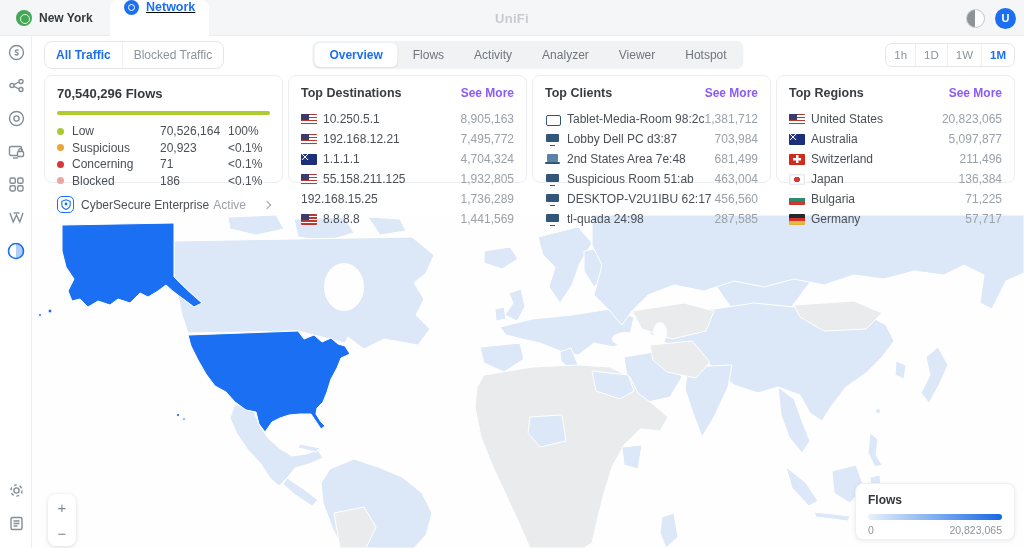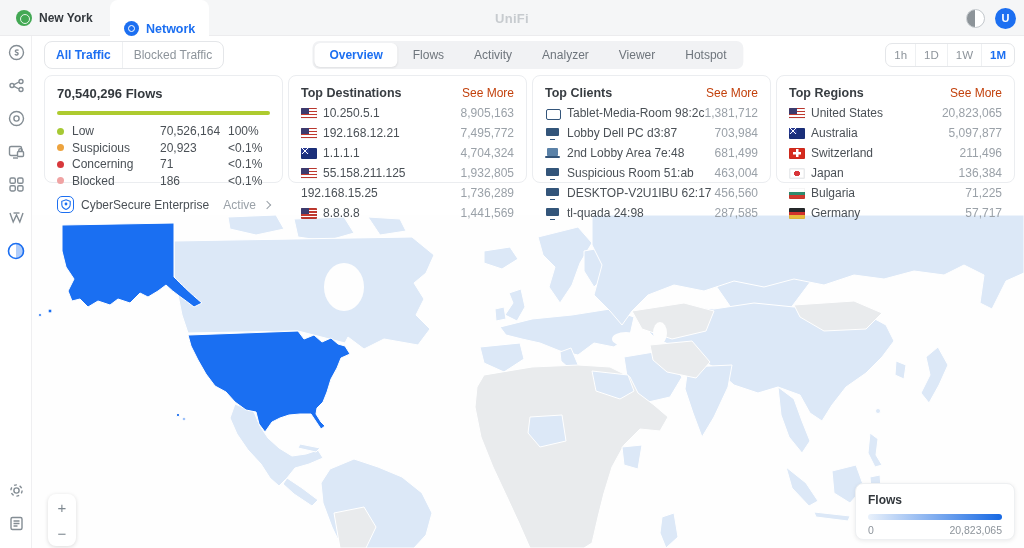--- a/index.html
+++ b/index.html
@@ -12,22 +12,22 @@
   .site-sel { position:absolute; left:10px; top:0; height:36px; display:flex;
     align-items:center; gap:7px; cursor:pointer; padding:0 6px; }
   .site-dot { width:16px; height:16px; border-radius:50%; background:#43a854;
     position:relative; }
   .site-dot::after { content:""; position:absolute; left:4px; top:4px; width:8px;
     height:8px; border-radius:50%; border:1.5px solid rgba(255,255,255,.85); }
   .site-name { font-size:12px; color:#33383d; font-weight:bold; }
   .chev { width:8px; height:8px; border-right:1.5px solid #9aa1a8;
     border-bottom:1.5px solid #9aa1a8; transform:rotate(45deg); margin-left:34px; margin-top:-3px; }
   .net-tab { position:absolute; left:110px; top:0; height:36px; padding:0 14px;
-    background:#fff; border-radius:8px 8px 0 0; display:flex; align-items:flex-end;
-    gap:7px; }
+    background:#fff; border-radius:8px 8px 0 0; display:flex; align-items:flex-start;
+    gap:7px;text-decoration:underline; }
   .net-ico { width:15px; height:15px; border-radius:50%; background:var(--accent);
     position:relative; }
   .net-ico::after { content:""; position:absolute; left:4px; top:4px; width:7px;
     height:7px; border-radius:50%; border:1.7px solid #fff; box-sizing:border-box; }
   .net-label { font-size:12.5px; color:var(--accent); font-weight:bold; }
   .app-title { position:absolute; left:0; right:0; top:0; height:36px; display:flex;
     align-items:center; justify-content:center; font-size:13px; color:#c7cbcf;
     font-weight:bold; letter-spacing:.3px; pointer-events:none; }
   .top-right { position:absolute; right:8px; top:0; height:36px; display:flex;
     align-items:center; gap:10px; }
@@ -64,41 +64,41 @@
     border-radius:7px; background:#fff; overflow:hidden; }
   .time-group .t { font-size:11.5px; color:#8d949b; padding:5px 8px; cursor:pointer; }
   .time-group .t + .t { border-left:1px solid #eef0f2; }
   .time-group .t.active { color:var(--accent); font-weight:bold; }
 
   
   .panel { position:absolute; top:75px; height:108px; width:239px; background:#fff;
     border:1px solid #ebedf0; border-radius:8px; padding:10px 12px; z-index:10; }
   .panel-h { display:flex; justify-content:space-between; align-items:center; }
   .panel-title { font-size:12.5px; font-weight:bold; color:#383d42; }
-  .see-more { font-size:12px; color:#c2410c; cursor:pointer; }
-  .rowlist { margin-top:3px; }
+  .see-more { font-size:12px; color:#8b5cf6; cursor:pointer;font-weight:bold; }
+  .rowlist { margin-top:9px; }
   .lrow { display:flex; align-items:center; height:20px; font-size:12px; }
   .lrow .lbl { color:#4a5056; flex:1; white-space:nowrap; overflow:hidden;
     display:flex; align-items:center; gap:6px; }
   .lrow .val { color:#9aa1a8; }
 
   
   .flows-title { font-size:13px; font-weight:bold; color:#33383d; }
   .flows-bar { height:4px; border-radius:2px; background:var(--green-bar); margin:10px 0 8px; }
   .frow { display:flex; align-items:center; height:16.5px; font-size:12px; }
   .frow .dot { width:7px; height:7px; border-radius:50%; margin-right:8px; flex:none; }
   .frow .lbl { width:88px; color:#4a5056; }
   .frow .val { flex:1; color:#4a5056; }
   .frow .pct { width:42px; text-align:left; color:#4a5056; }
   .cyber-row { display:flex; align-items:center; margin-top:7px; font-size:12px; }
   .cyber-row .shield { width:17px; height:17px; border:1.4px solid #1c6ff1;
     border-radius:5px; margin-right:7px; display:flex; align-items:center;
     justify-content:center; flex:none; }
   .cyber-row .lbl { flex:1; color:#4a5056; }
-  .cyber-row .status { color:#9aa1a8; display:flex; align-items:center; gap:8px;
+  .cyber-row .status { color:#9aa1a8; display:flex; align-items:center; gap:18px;
     cursor:pointer; }
   .cyber-row .chev2 { width:6px; height:6px; border-right:1.5px solid #9aa1a8;
     border-bottom:1.5px solid #9aa1a8; transform:rotate(-45deg); }
 
   
   .flag { width:16px; height:11px; flex:none; position:relative; border-radius:1px;
     overflow:hidden; box-shadow:0 0 0 .5px rgba(0,0,0,.08) inset; }
   .flag[data-country=""] { visibility:hidden; width:0; margin-right:-6px; }
   .flag[data-country="us"] { background:repeating-linear-gradient(180deg,#c0392f 0 1.5px,#fff 1.5px 3px); }
   .flag[data-country="us"]::after { content:""; position:absolute; left:0; top:0;
@@ -361,21 +361,21 @@
     <div class="lrow">
       <span class="lbl">
           <span class="dev" data-dev="desktop"></span>
           <span>Lobby Dell PC d3:87</span>
         </span>
       <span class="val">703,984</span>
     </div>
     <div class="lrow">
       <span class="lbl">
           <span class="dev" data-dev="laptop"></span>
-          <span>2nd Lobby Area 7e:48</span>
+          <span>2nd States Area 7e:48</span>
         </span>
       <span class="val">681,499</span>
     </div>
     <div class="lrow">
       <span class="lbl">
           <span class="dev" data-dev="desktop"></span>
           <span>Suspicious Room 51:ab</span>
         </span>
       <span class="val">463,004</span>
     </div>

